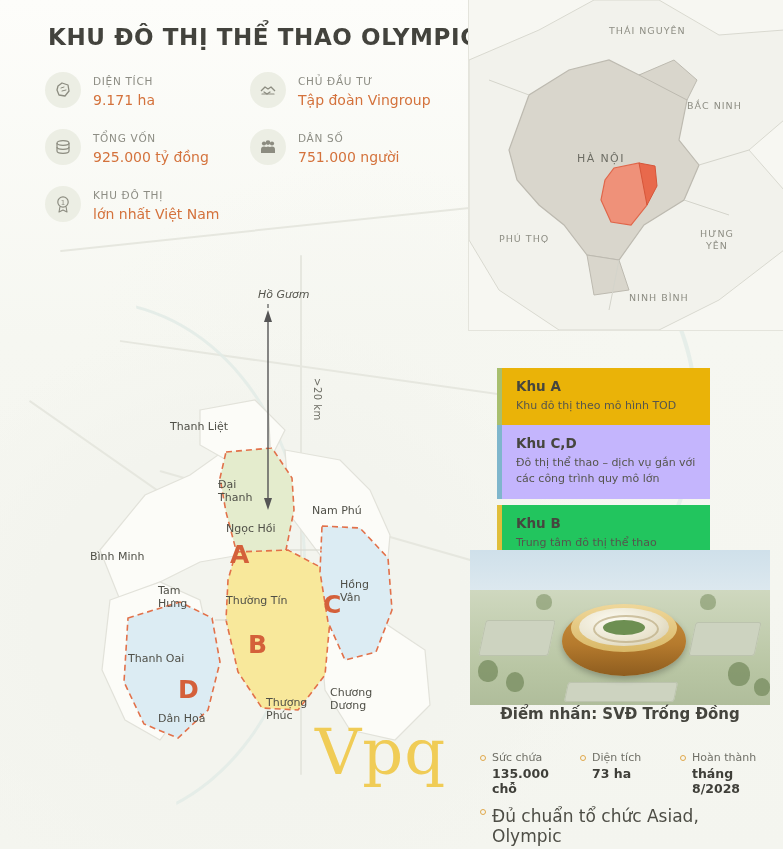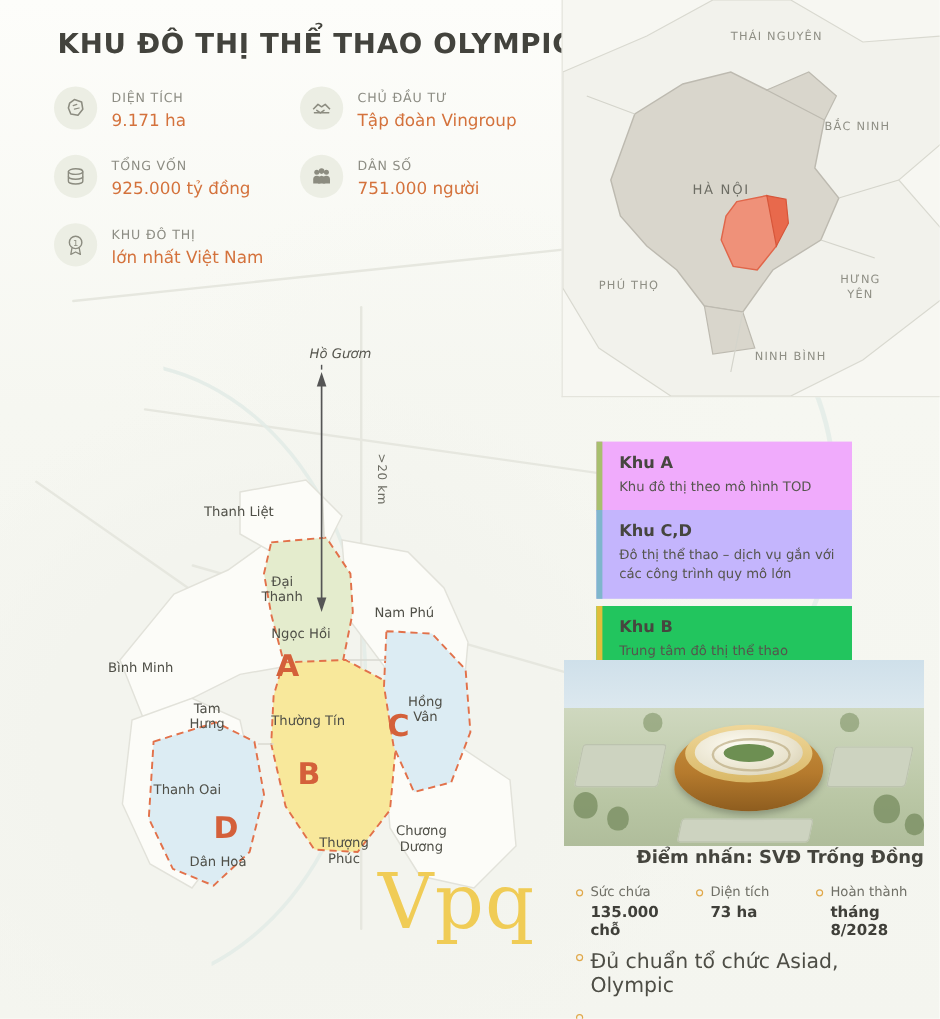--- a/index.html
+++ b/index.html
@@ -132,21 +132,21 @@
     font-size: 13.5px;
     font-weight: bold;
     color: #46463f;
     margin-bottom: 4px;
   }
   .legend-card .ld {
     font-size: 11px;
     line-height: 1.45;
     color: #55554d;
   }
-  #card-a { top: 368px; background: #f0abfc; border-left-color: #a8bf6e; }
+  #card-a { top: 368px; background: #eab308; border-left-color: #a8bf6e; }
   #card-cd { top: 425px; background: #c4b5fd; border-left-color: #7fb6cc; }
   #card-b { top: 505px; background: #22c55e; border-left-color: #e0be3b; }
 
   
   .photo {
     position: absolute;
     left: 470px; top: 550px;
     width: 300px; height: 155px;
     overflow: hidden;
     background: linear-gradient(180deg,#cfe0ea 0%, #e6eef2 45%, #dfe6d8 100%);
@@ -199,25 +199,25 @@
     background: #6d8f52;
   }
 
   
   .highlight {
     position: absolute;
     left: 470px; top: 705px;
     width: 300px;
   }
   .hl-title {
-    text-align: right;
+    text-align: center;
     font-size: 15px;
     font-weight: bold;
     color: #45453e;
-    margin-bottom: 14px;
+    margin-bottom: 28px;
   }
   .hl-cols {
     display: flex;
     gap: 10px;
     padding-left: 10px;
   }
   .hl-col { flex: 1; position: relative; padding-left: 12px; }
   .hl-col .dot,
   .hl-row .dot {
     position: absolute;
@@ -242,21 +242,20 @@
   .district-map {
     position: absolute;
     left: 40px; top: 300px;
     width: 430px; height: 520px;
   }
   .dm-label {
     position: absolute;
     font-size: 11px;
     color: #4f4f47;
     white-space: nowrap;
-    text-align: center;
     line-height: 1.2;
   }
   .zone-letter {
     position: absolute;
     font-size: 25px;
     font-weight: bold;
     color: #d4603a;
   }
   .dist-arrow-label {
     position: absolute;

